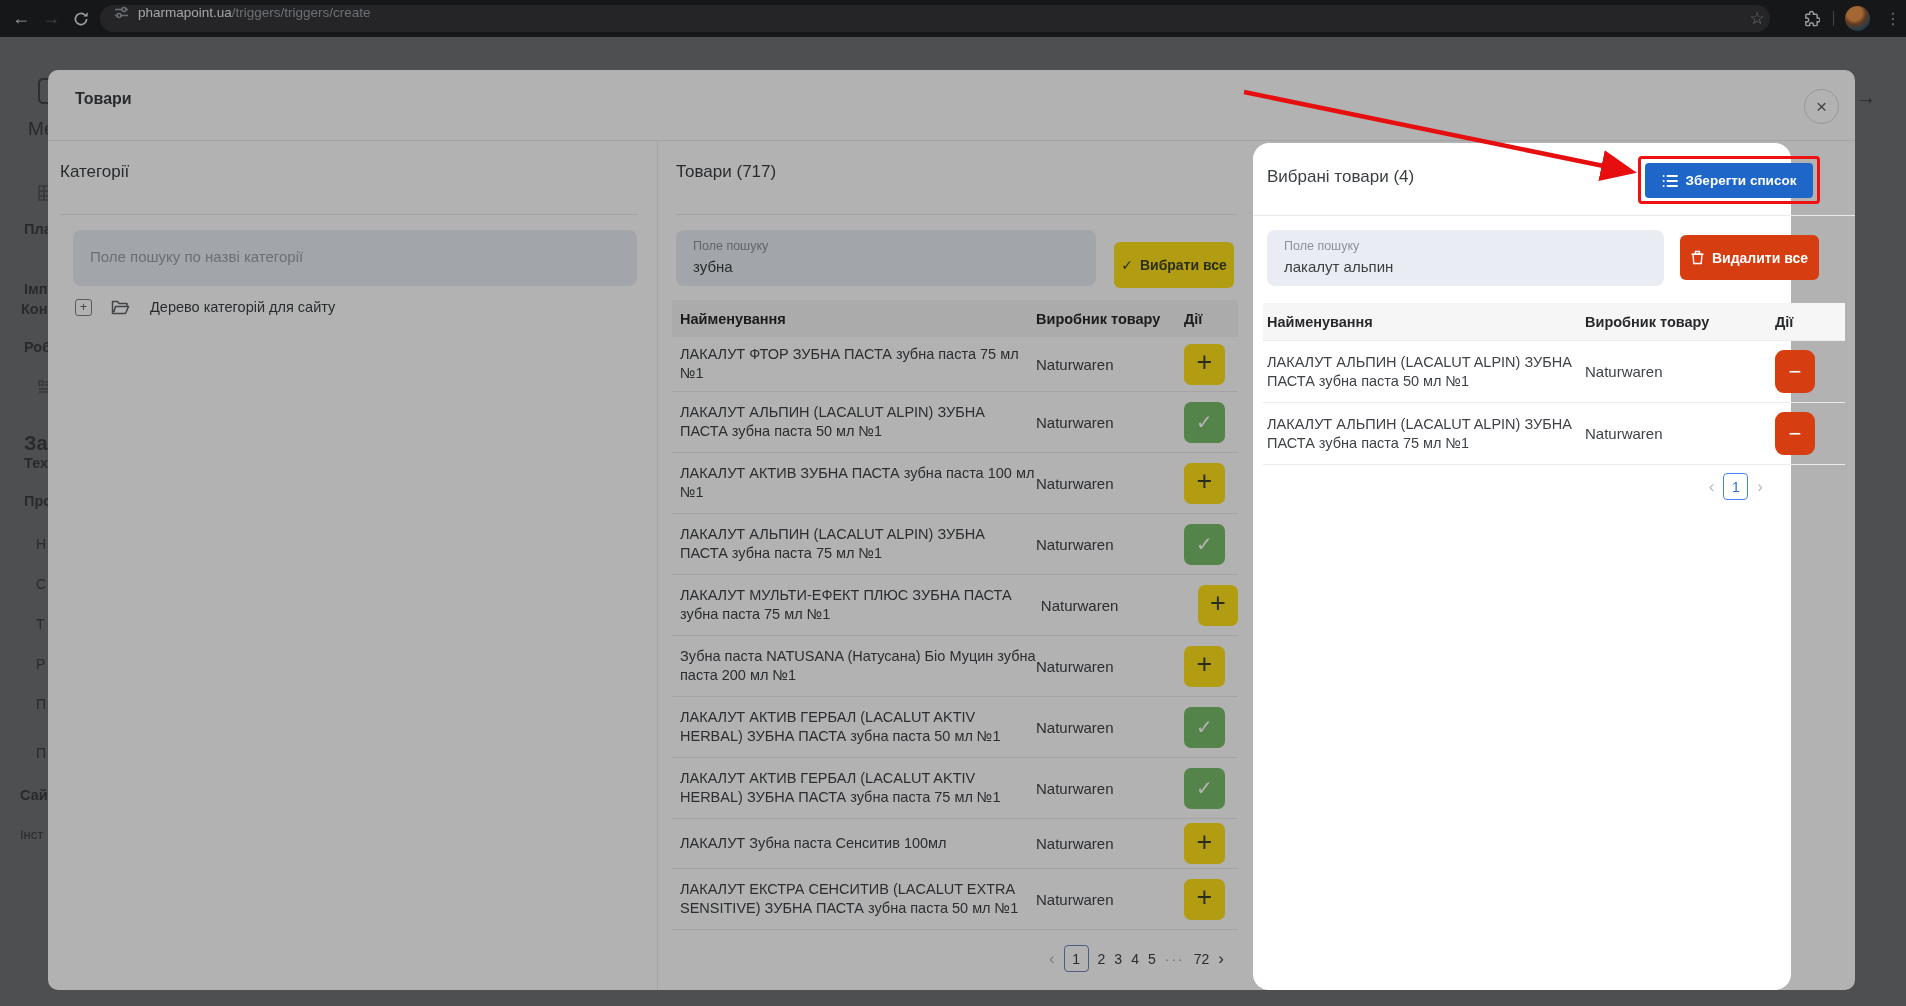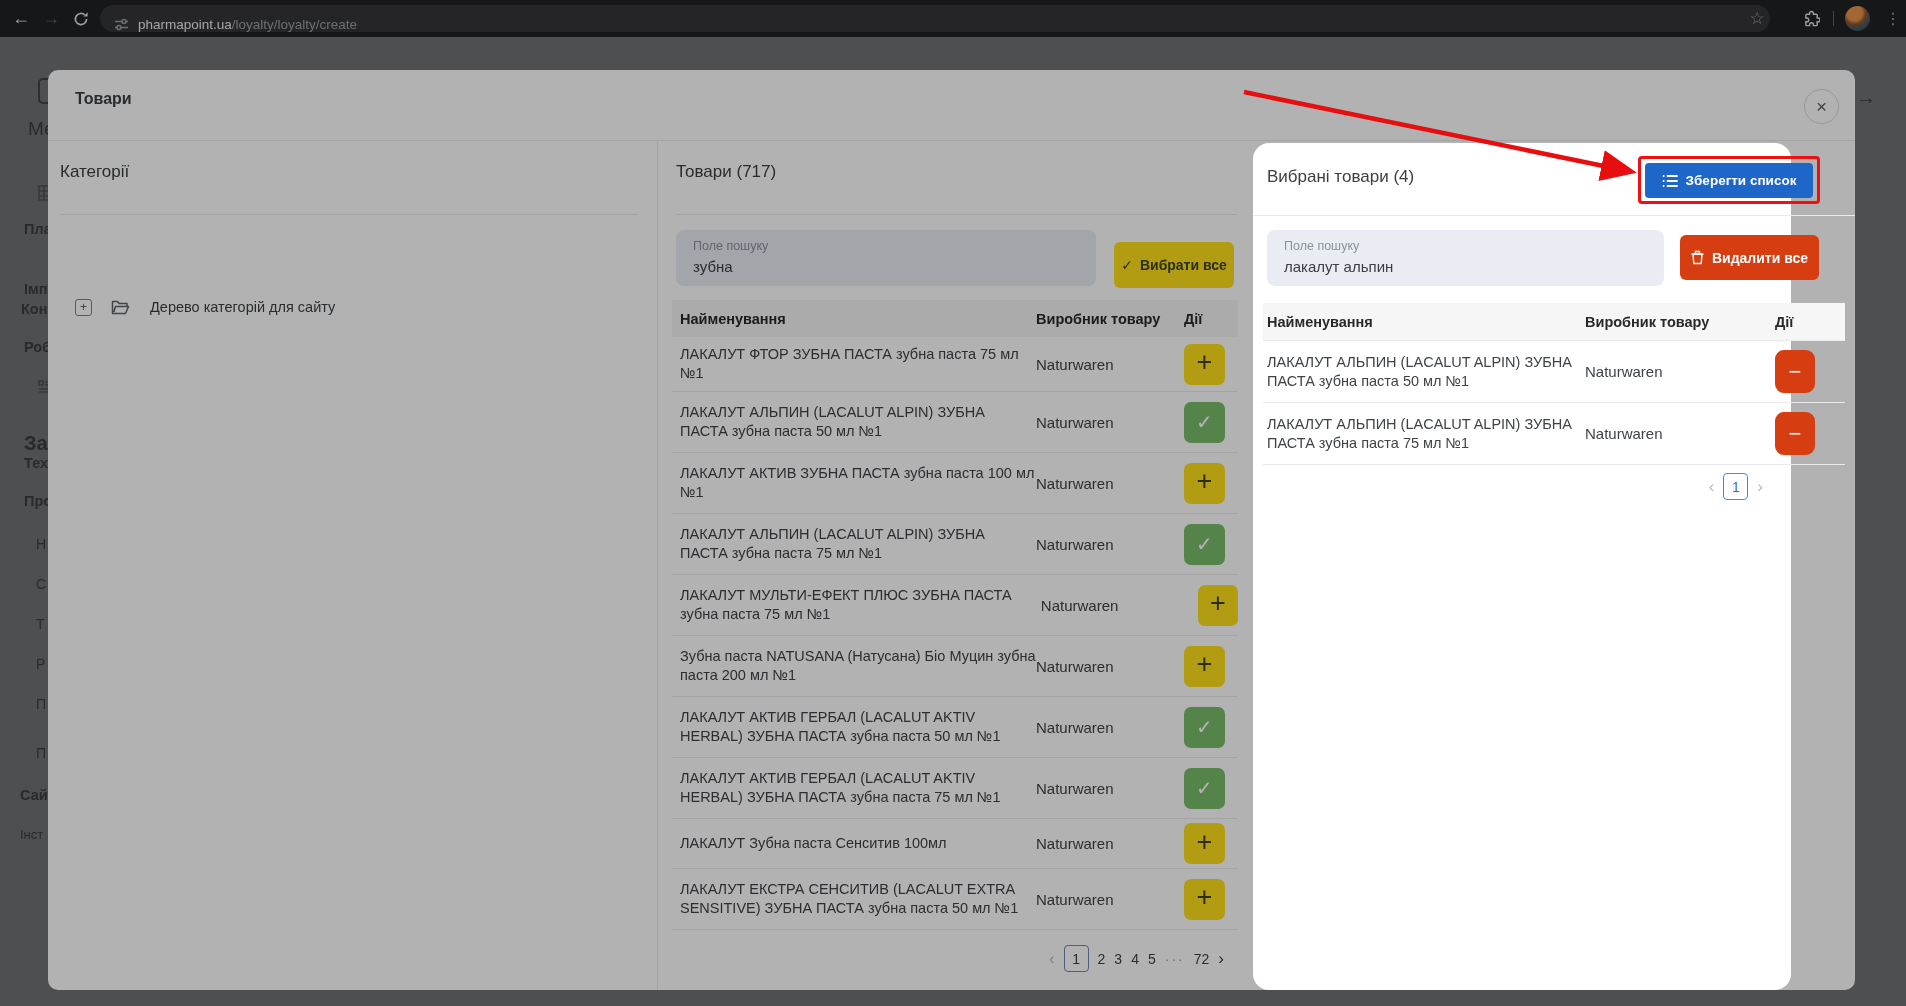--- a/index.html
+++ b/index.html
@@ -4,21 +4,21 @@
 <style>
   html,body{margin:0;padding:0;background:#000;}
   *{box-sizing:border-box;font-family:"Liberation Sans","DejaVu Sans",sans-serif;}
   #screen{position:relative;width:1906px;height:1006px;background:#6f7174;overflow:hidden;}
   .abs{position:absolute;}
 
   
   #chrome{position:absolute;left:0;top:0;width:1906px;height:37px;background:#202124;}
   .nav-ic{position:absolute;top:0;height:37px;display:flex;align-items:center;justify-content:center;width:30px;color:#dee1e6;font-size:18px;}
   .nav-ic.disabled{color:#5f6368;}
-  #urlbar{position:absolute;left:100px;top:5px;width:1670px;height:27px;border-radius:14px;background:#35363a;display:flex;align-items:flex-end;}
+  #urlbar{position:absolute;left:100px;top:5px;width:1670px;height:27px;border-radius:14px;background:#35363a;display:flex;align-items:flex-start;}
   #urlbar .domain{color:#e8eaed;font-size:13.5px;}
   #urlbar .path{color:#9aa0a6;font-size:13.5px;}
   .chrome-right{position:absolute;top:0;height:37px;display:flex;align-items:center;justify-content:center;color:#9aa0a6;}
   #avatar{width:25px;height:25px;border-radius:50%;background:radial-gradient(circle at 38% 28%,#e8944a 0 32%,#8a5430 48%,#35596e 72%,#22384a 100%);}
 
   
   .bg-frag{position:absolute;color:#3a3d41;white-space:nowrap;}
   .bg-ic{color:#4a4d51;}
 
   
@@ -99,21 +99,21 @@
     <div id="urlbar">
       <svg style="margin-left:14px;" width="15" height="15" viewBox="0 0 15 15">
           <g stroke="#9aa0a6" stroke-width="1.5" fill="none">
             <line x1="1" y1="4.5" x2="14" y2="4.5"></line>
             <line x1="1" y1="10.5" x2="14" y2="10.5"></line>
             <circle cx="10" cy="4.5" r="2" fill="#35363a"></circle>
             <circle cx="5" cy="10.5" r="2" fill="#35363a"></circle>
           </g>
         </svg>
       <span style="margin-left:9px;" class="domain">pharmapoint.ua</span>
-        <span class="path">/loyalty/loyalty/create</span>
+        <span class="path">/triggers/triggers/create</span>
     </div>
     <div class="chrome-right" style="left:1742px;width:30px;font-size:17px;">☆</div>
     <div class="chrome-right" style="left:1796px;width:30px;">
       <svg width="17" height="17" viewBox="0 0 18 18">
           <path d="M9 1.5a2 2 0 0 1 2 2v1h3a1 1 0 0 1 1 1v3h1a2 2 0 1 1 0 4h-1v3a1 1 0 0 1-1 1h-3v-1a2 2 0 1 0-4 0v1H4a1 1 0 0 1-1-1v-3h1a2 2 0 1 0 0-4H3v-3a1 1 0 0 1 1-1h3v-1a2 2 0 0 1 2-2z" fill="none" stroke="#dee1e6" stroke-width="1.5"></path>
         </svg>
     </div>
     <div class="abs" style="left:1833px;top:11px;width:1px;height:15px;background:#5f6368;"></div>
     <div class="chrome-right" style="left:1842px;width:30px;">
         <div id="avatar"></div>
@@ -161,20 +161,23 @@
   </div>
 
   <div id="modal">
     <div id="modal-title">Товари</div>
     <div id="modal-close">×</div>
     <div class="hline" style="left:0;top:70px;width:1807px;"></div>
     <div class="vline" style="left:609px;top:71px;height:849px;"></div>
 
     <div class="col-title" style="left:12px;">Категорії</div>
     <div class="hline" style="left:12px;top:144px;width:578px;"></div>
+    <div class="search-box" style="left:25px;top:160px;width:564px;height:56px;">
+      <span class="ph">Поле пошуку по назві категорії</span>
+    </div>
     <div id="tree-row">
       <span id="tree-plus">+</span>
       <svg style="margin-left:19px;" width="19" height="15" viewBox="0 0 19 15">
           <path d="M1.5 3.5v10h13l3-7h-13l-1.6 5.5M1.5 3.5v-2h5l1.5 2h8v2.5" fill="none" stroke="#5f6368" stroke-width="1.5" stroke-linejoin="round"></path>
         </svg>
       <span id="tree-label">Дерево категорій для сайту</span>
     </div>
 
     <div class="col-title" style="left:628px;">Товари (717)</div>
     <div class="hline" style="left:628px;top:144px;width:561px;"></div>

